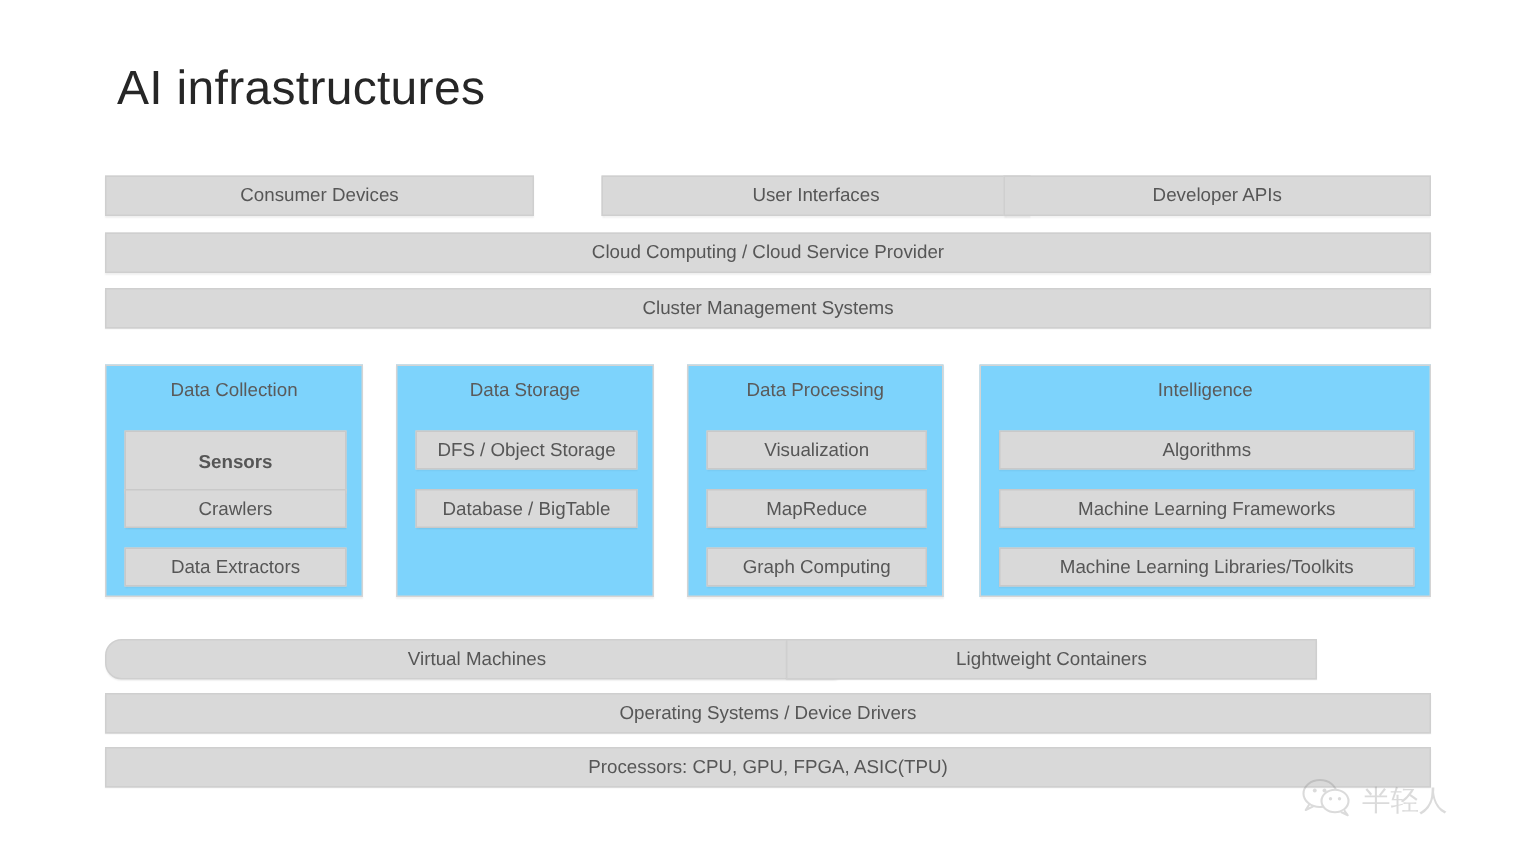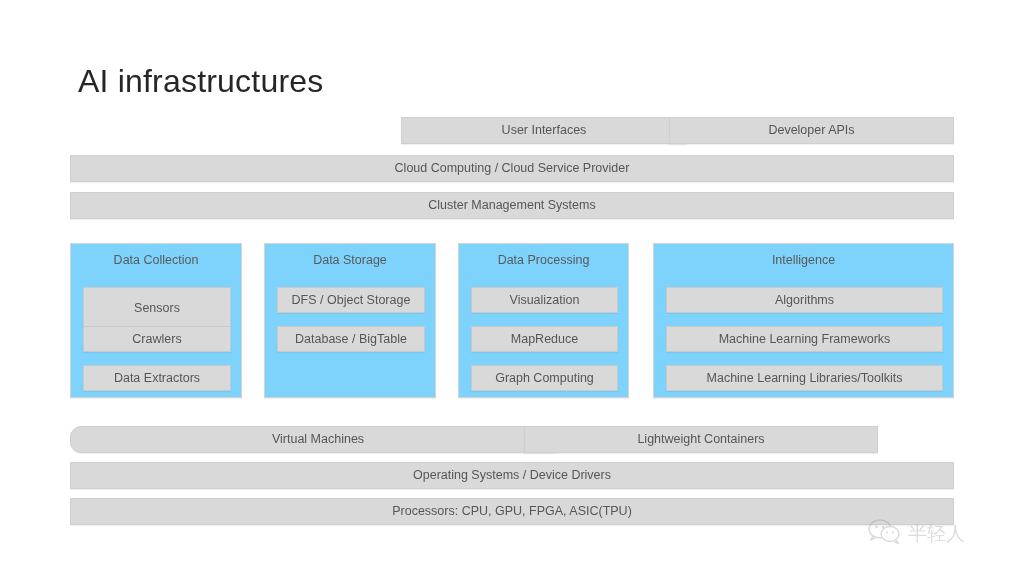--- a/index.html
+++ b/index.html
@@ -27,21 +27,20 @@
   
   #page-title {
     position: absolute;
     left: 78px;
     top: 40px;
     font-size: 32px;
     font-weight: 300;
     color: #262626;
     letter-spacing: 0.2px;
     white-space: nowrap;
-    margin-top: 23px;
   }
 
   
   .box {
     position: absolute;
     background: #d9d9d9;
     border: 1px solid #cfcfcf;
     box-sizing: border-box;
     display: flex;
     align-items: center;
@@ -105,37 +104,40 @@
     white-space: nowrap;
   }
 </style>
 </head>
 <body>
 
 <div id="slide">
 
   <div id="page-title">AI infrastructures</div>
 
+  <div class="box" style="left:70px; top:117px; width:286px; height:27px;">
+    <span class="lbl">Consumer Devices</span>
+  </div>
   <div class="box" style="left:370px; top:117px; width:286px; height:27px;margin-left:31px;">
     <span class="lbl">User Interfaces</span>
   </div>
   <div class="box" style="left:669px; top:117px; width:285px; height:27px;">
     <span class="lbl">Developer APIs</span>
   </div>
 
   <div class="box" style="left:70px; top:155px; width:884px; height:27px;">
     <span class="lbl">Cloud Computing / Cloud Service Provider</span>
   </div>
   <div class="box" style="left:70px; top:192px; width:884px; height:27px;">
     <span class="lbl">Cluster Management Systems</span>
   </div>
 
   <div class="group" style="left:70px; top:243px; width:172px; height:155px;">
     <div class="group-title">Data Collection</div>
-    <div class="chip" style="left:12px; top:43px; width:148px; height:42px;">
+    <div class="chip" style="left:12px; top:43px; width:148px; height:42px;font-weight:bold;">
       <span class="lbl">Sensors</span>
     </div>
     <div class="chip" style="left:12px; top:82px; width:148px; height:26px;">
       <span class="lbl">Crawlers</span>
     </div>
     <div class="chip" style="left:12px; top:121px; width:148px; height:26px;">
       <span class="lbl">Data Extractors</span>
     </div>
   </div>
 

